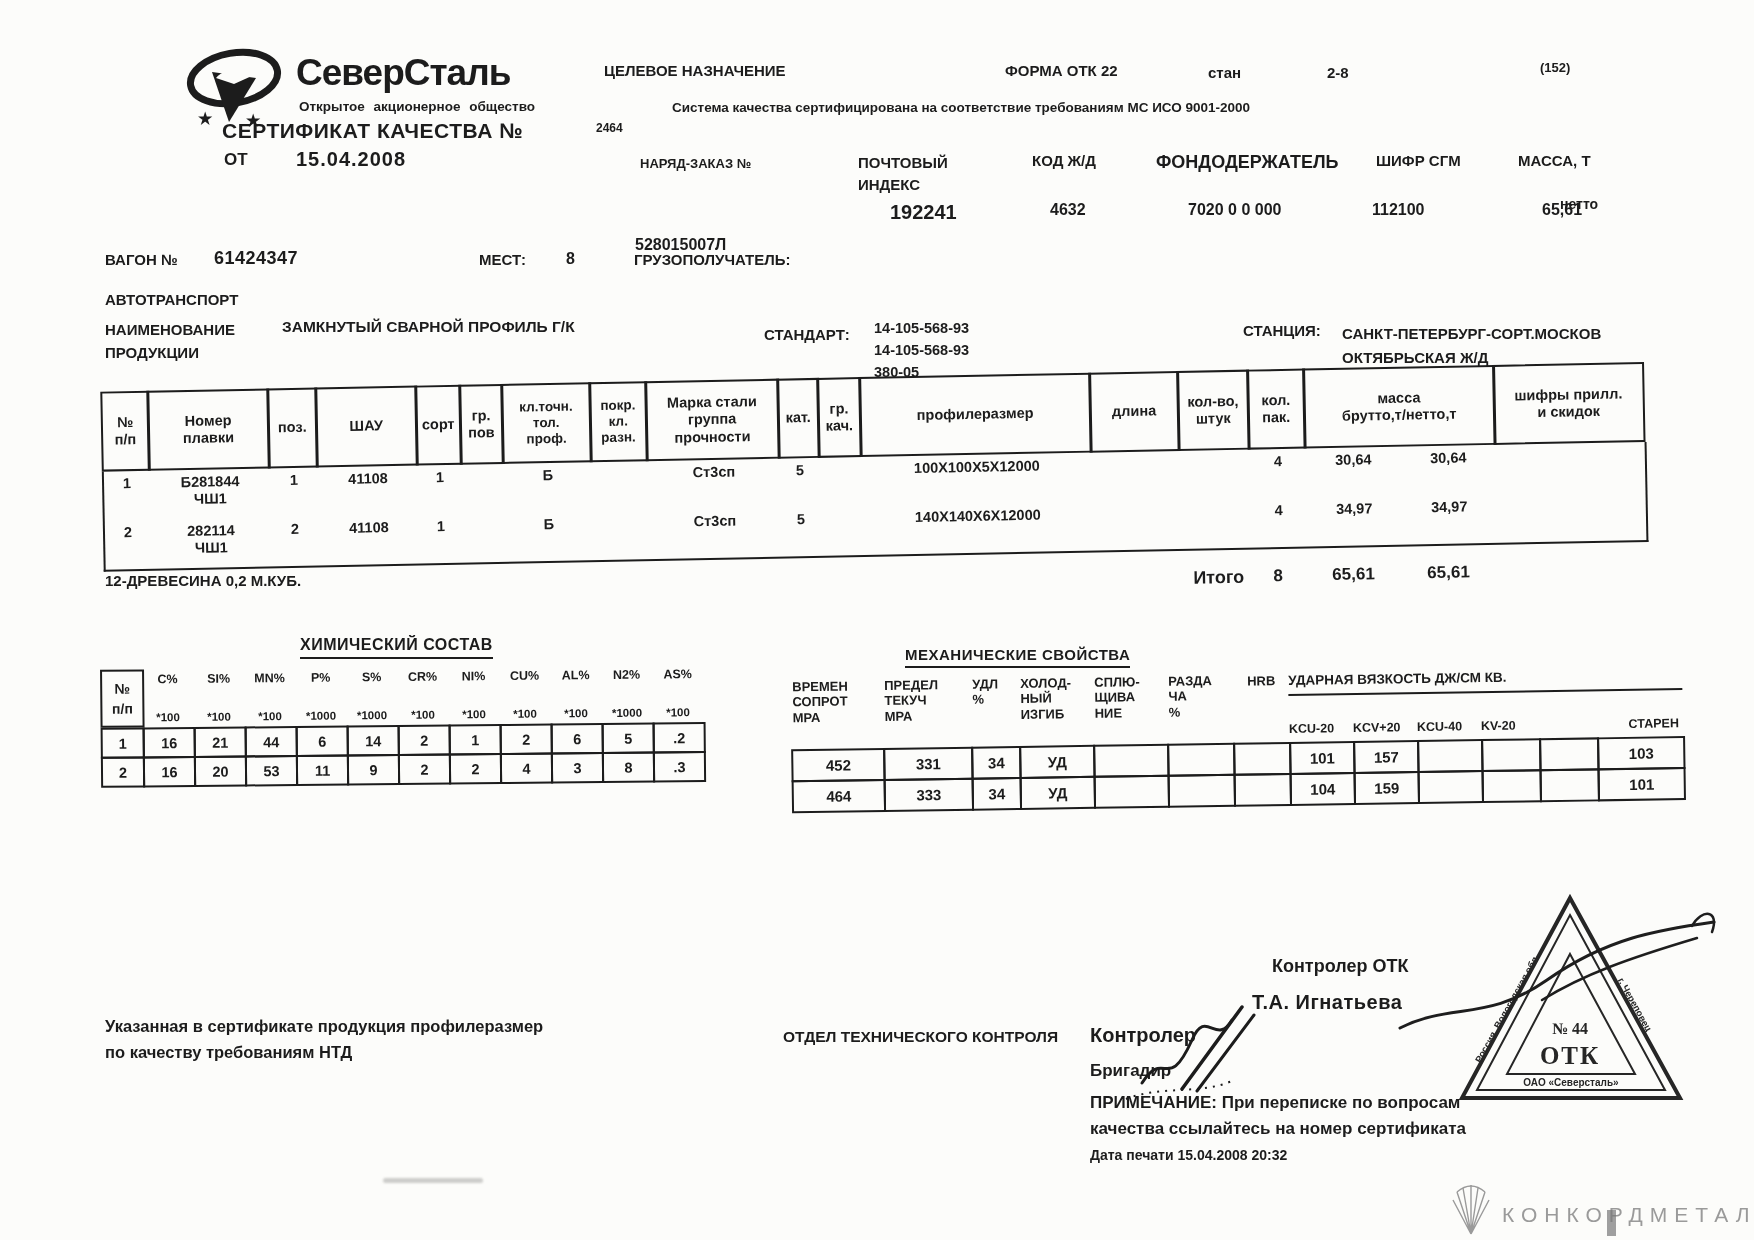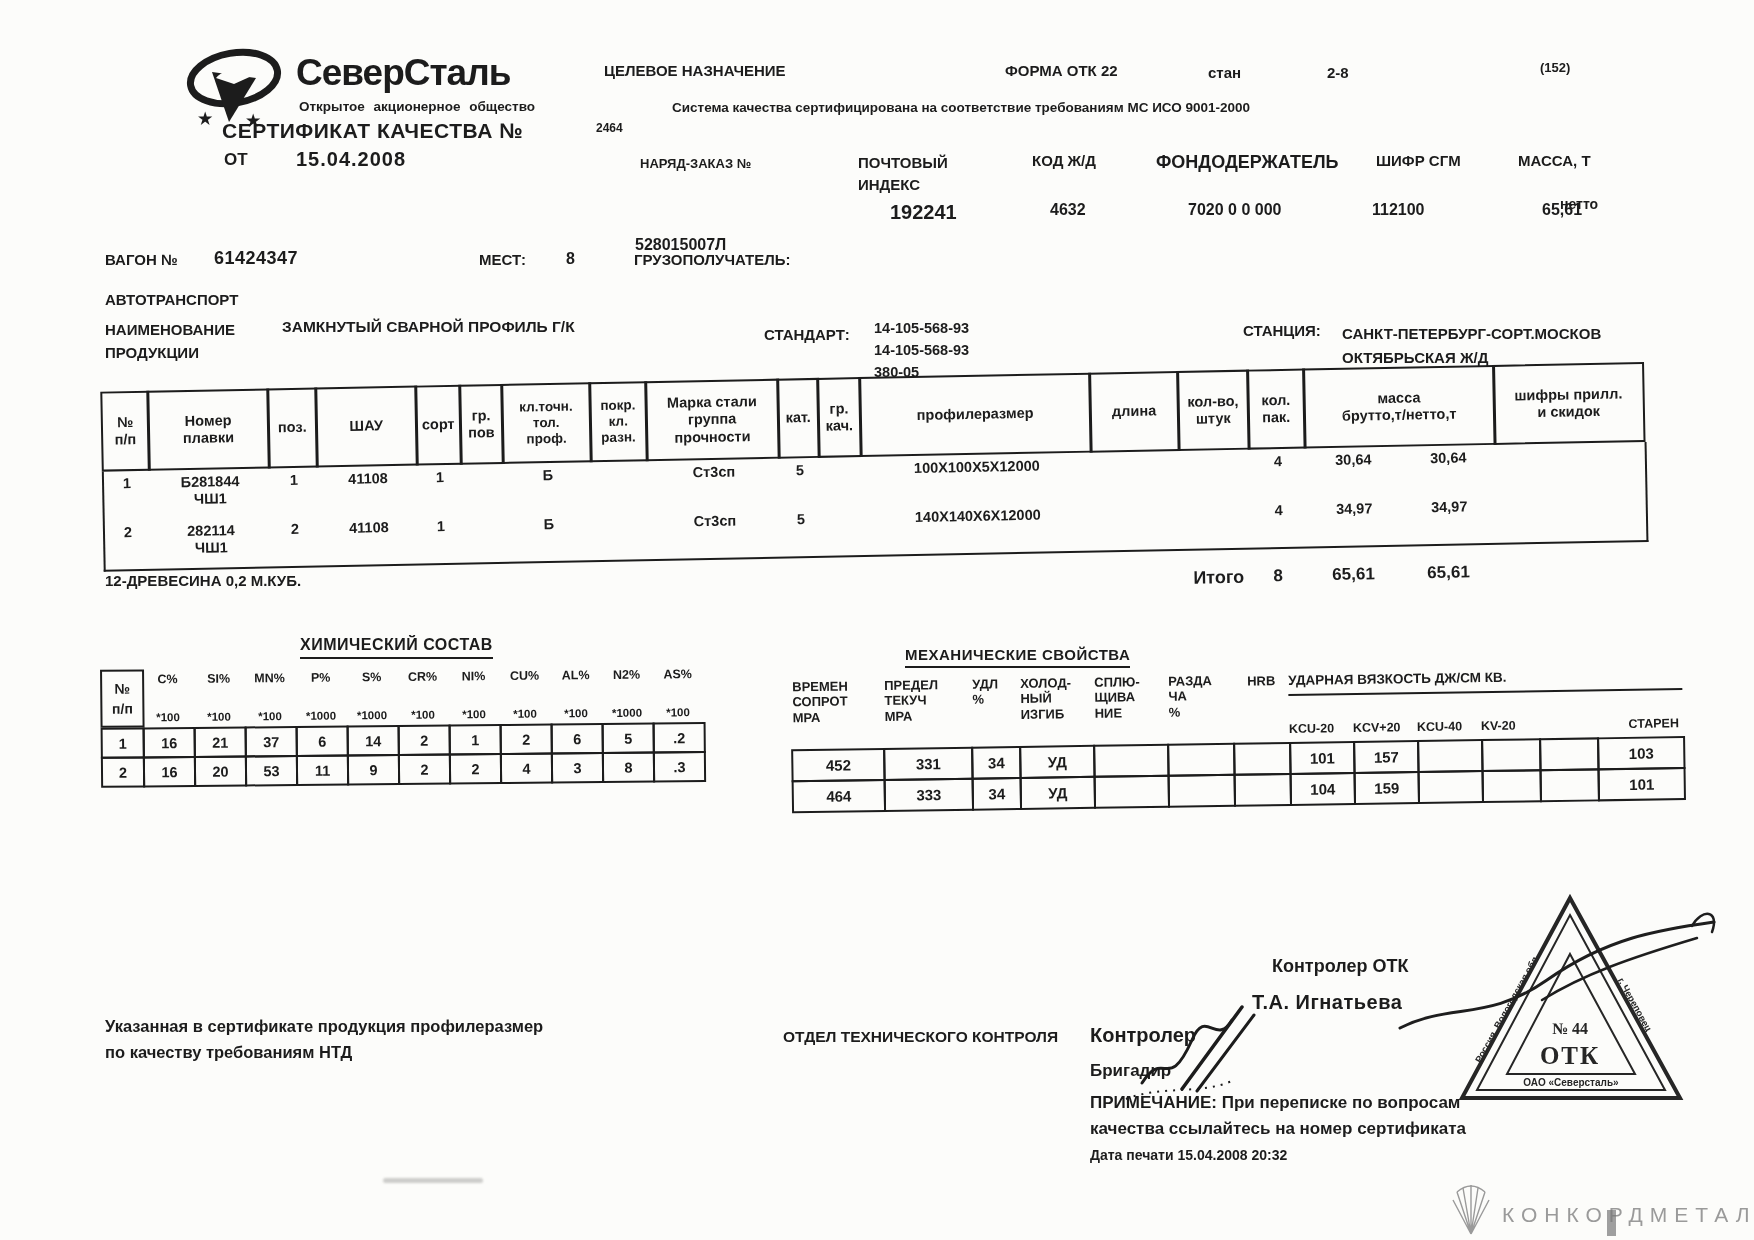--- a/index.html
+++ b/index.html
@@ -279,21 +279,21 @@
         </div>
       <div class="chem-h">
           <span>AS%</span>
           <span class="mult">*100</span>
         </div>
     </div>
     <div class="chem-grid datarow">
       <div class="bcell">1</div>
       <div class="bcell">16</div>
       <div class="bcell">21</div>
-      <div class="bcell">37</div>
+      <div class="bcell">44</div>
       <div class="bcell">6</div>
       <div class="bcell">14</div>
       <div class="bcell">2</div>
       <div class="bcell">1</div>
       <div class="bcell">2</div>
       <div class="bcell">6</div>
       <div class="bcell">5</div>
       <div class="bcell">.2</div>
     </div>
     <div class="chem-grid datarow">

